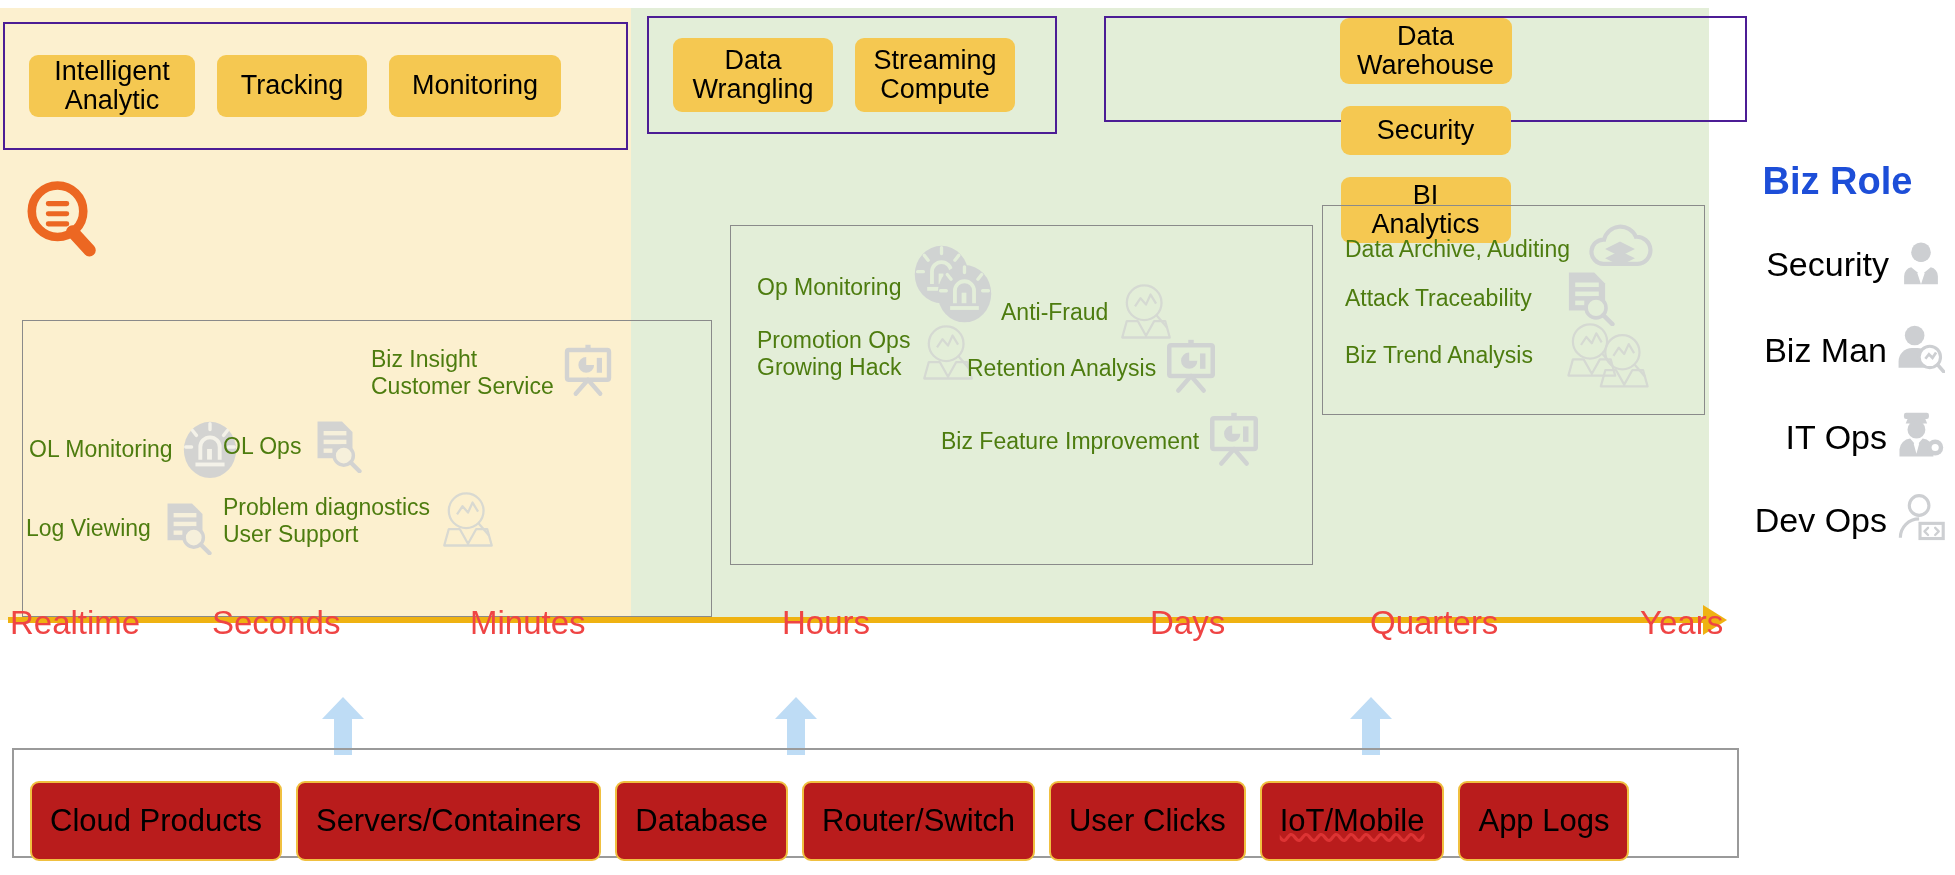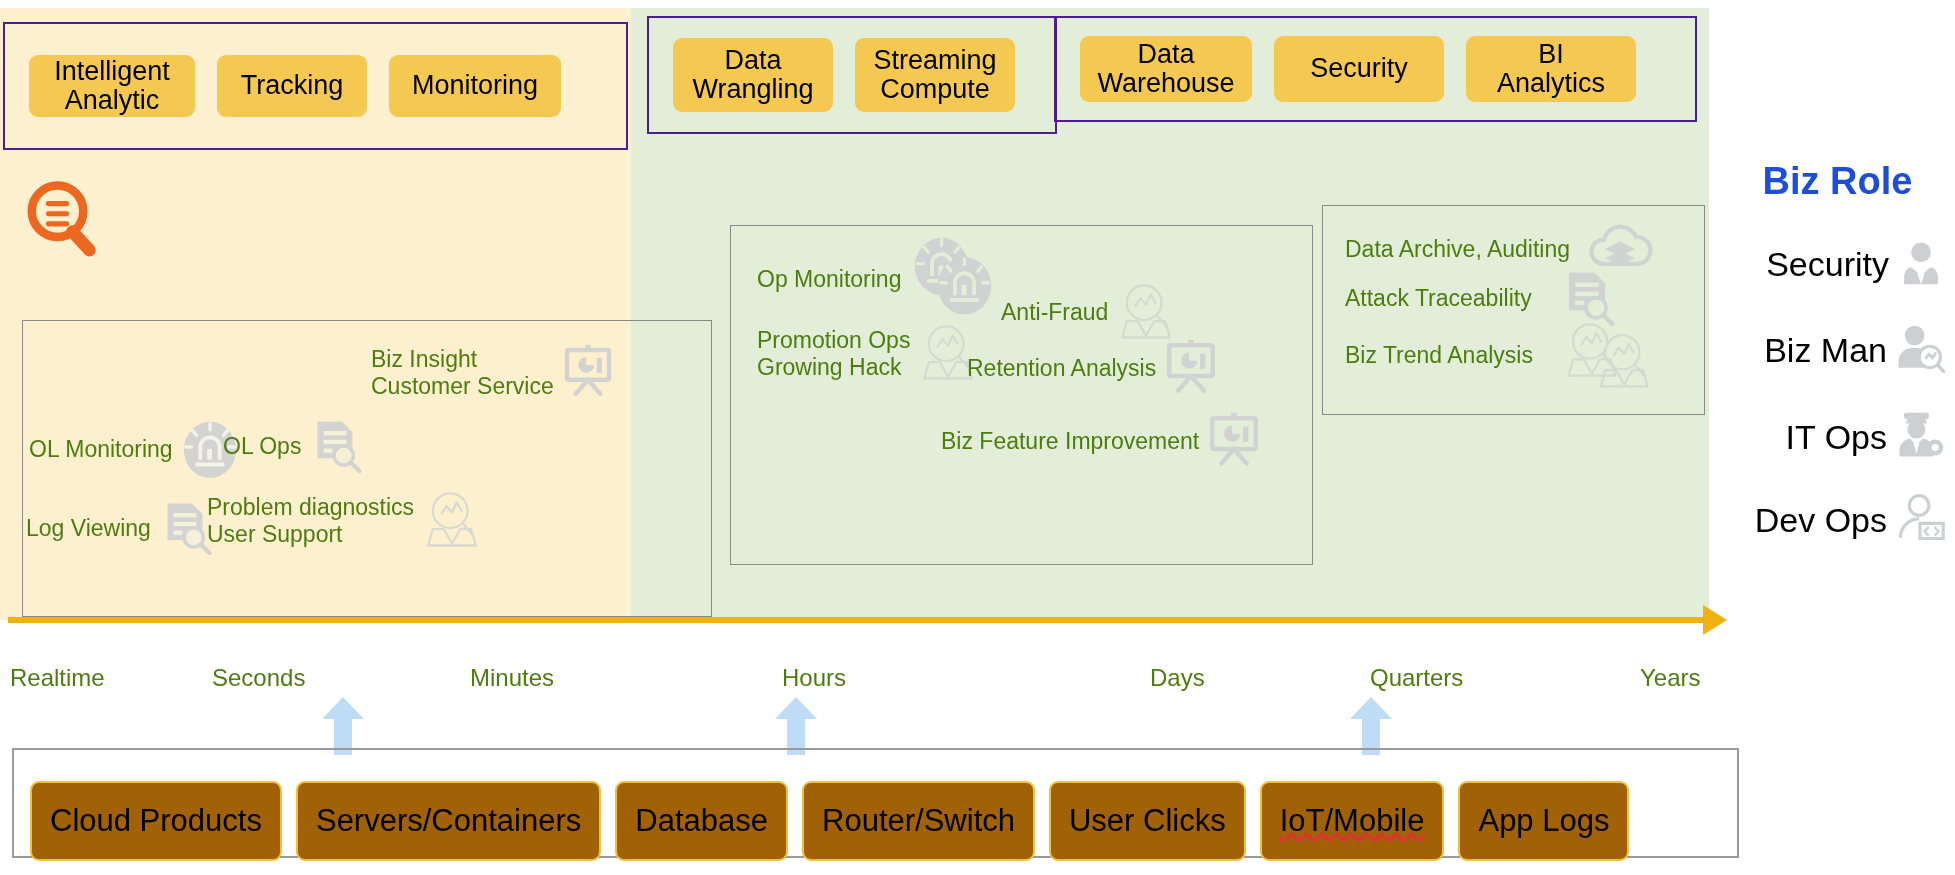--- a/index.html
+++ b/index.html
@@ -12,21 +12,21 @@
   
   .band{position:absolute;}
   #band-yellow{left:0;top:8px;width:631px;height:612px;background:#fcf0cf;}
   #band-green{left:631px;top:8px;width:1078px;height:612px;background:#e3eed8;}
 
   
   .cap-box{position:absolute;border:2px solid #4c1d95;box-sizing:border-box;
            display:flex;align-items:center;gap:22px;padding:0 24px;}
   #cap-box-0{left:3px;top:22px;width:625px;height:128px;}
   #cap-box-1{left:647px;top:16px;width:410px;height:118px;}
-  #cap-box-2{left:1054px;top:16px;width:643px;height:106px;}
+  #cap-box-2{left:1104px;top:16px;width:643px;height:106px;flex-direction:column;}
 
   .pill{
     background:#f5c851;border-radius:9px;
     display:flex;align-items:center;justify-content:center;text-align:center;
     font-size:27px;line-height:1.08;color:#000;padding:10px 16px;
     box-sizing:border-box;
   }
   #cap-box-0 .pill{height:62px;}
   #cap-box-0 .pill:nth-child(1){width:166px;}
   #cap-box-0 .pill:nth-child(2){width:150px;}
@@ -47,29 +47,29 @@
   #panel-long-term{left:1322px;top:205px;width:383px;height:210px;}
 
   .item{position:absolute;display:flex;align-items:center;gap:6px;}
   .item .lbl{font-size:23px;line-height:1.18;color:#4d7c0f;white-space:pre-line;}
   .item .ico{flex:0 0 auto;opacity:.85;}
 
   
   #timeline-axis{position:absolute;left:8px;top:617px;width:1702px;height:6px;background:#efb211;}
   #timeline-arrow{position:absolute;left:1703px;top:605px;width:0;height:0;
       border-top:15px solid transparent;border-bottom:15px solid transparent;border-left:24px solid #efb211;}
-  .tick{position:absolute;top:664px;font-size:24px;color:#4d7c0f;white-space:nowrap;}
+  .tick{position:absolute;top:604px;font-size:33px;color:#ef4444;white-space:nowrap;}
 
   
   .up-arrow{position:absolute;width:46px;height:58px;}
 
   
   #sources-frame{position:absolute;left:12px;top:748px;width:1727px;height:110px;
       border:2px solid #9a9a9a;box-sizing:border-box;display:flex;align-items:center;gap:14px;padding:0 16px;}
-  .source-chip{border:2px solid #f0c040;border-radius:9px;background:#a16207;
+  .source-chip{border:2px solid #f0c040;border-radius:9px;background:#b91c1c;
       display:flex;align-items:center;justify-content:center;
       font-size:31px;height:80px;padding:0 18px;box-sizing:border-box;white-space:nowrap;color:#000;margin-top:35px;}
   .source-chip.underlined{text-decoration:underline;text-decoration-color:#d33;text-decoration-style:wavy;}
 
   
   #biz-role{position:absolute;left:1730px;top:160px;width:215px;height:420px;}
   #biz-role-title{position:absolute;left:0;top:0;width:100%;text-align:center;
       font-size:38px;font-weight:bold;color:#1d4ed8;}
   .role-row{position:absolute;display:flex;align-items:center;justify-content:flex-end;
       width:100%;gap:8px;}
@@ -166,37 +166,37 @@
           <path d="M12 5 h28 l12 12 v30 h-40 z" fill="#cdcfd2"></path>
           <rect x="19" y="16" width="26" height="5" fill="#f6f0de"></rect>
           <rect x="19" y="26" width="26" height="5" fill="#f6f0de"></rect>
           <rect x="19" y="36" width="10" height="5" fill="#f6f0de"></rect>
           <circle cx="42" cy="44" r="11" fill="#f6f0de" stroke="#cdcfd2" stroke-width="4"></circle>
           <path d="M50 52 L60 62" stroke="#cdcfd2" stroke-width="5" stroke-linecap="round"></path>
         </svg>
       </span>
     </div>
 
-    <div class="item" style="left:184px;top:168px;justify-content:space-between;">
+    <div class="item" style="left:200px;top:168px;justify-content:space-between;">
       <span class="lbl">Problem diagnostics
 User Support</span>
       <span class="ico">
         <svg width="64" height="60" viewBox="0 0 70 64">
           <circle cx="33" cy="23" r="19" fill="none" stroke="#d3d6d2" stroke-width="2.5"></circle>
           <path d="M23 27 l6 -9 l6 7 l5 -11 l6 10" fill="none" stroke="#d3d6d2" stroke-width="2.5" stroke-linejoin="round"></path>
           <path d="M46 36 L58 50" stroke="#d3d6d2" stroke-width="2.5"></path>
           <path d="M14 43 h12 l9 16 l9 -16 h12 l5 18 H9 z" fill="none" stroke="#d3d6d2" stroke-width="2.5" stroke-linejoin="round"></path>
         </svg>
       </span>
     </div>
   </div>
 
   <div class="panel" id="panel-mid-term">
 
-    <div class="item" style="left:26px;top:8px;">
+    <div class="item" style="left:26px;top:16px;">
       <span class="lbl">Op Monitoring</span>
       <span class="ico">
         <svg width="92" height="88" viewBox="0 0 96 92">
           <ellipse cx="36" cy="34" rx="28" ry="30" fill="#cdcfd2"></ellipse>
           <path d="M26 44 V31 a10 10 0 0 1 20 0 V44" fill="none" stroke="#e4eeda" stroke-width="4"></path>
           <rect x="33" y="33" width="5" height="11" fill="#e4eeda"></rect>
           <rect x="21" y="47" width="30" height="4" fill="#e4eeda"></rect>
           <path d="M36 12 V6 M22 19 L18 14 M50 19 L54 14 M17 31 H11 M55 31 H61" stroke="#e4eeda" stroke-width="3.5" stroke-linecap="round"></path>
           <ellipse cx="60" cy="54" rx="28" ry="30" fill="#cdcfd2"></ellipse>
           <path d="M50 64 V51 a10 10 0 0 1 20 0 V64" fill="none" stroke="#e4eeda" stroke-width="4"></path>

